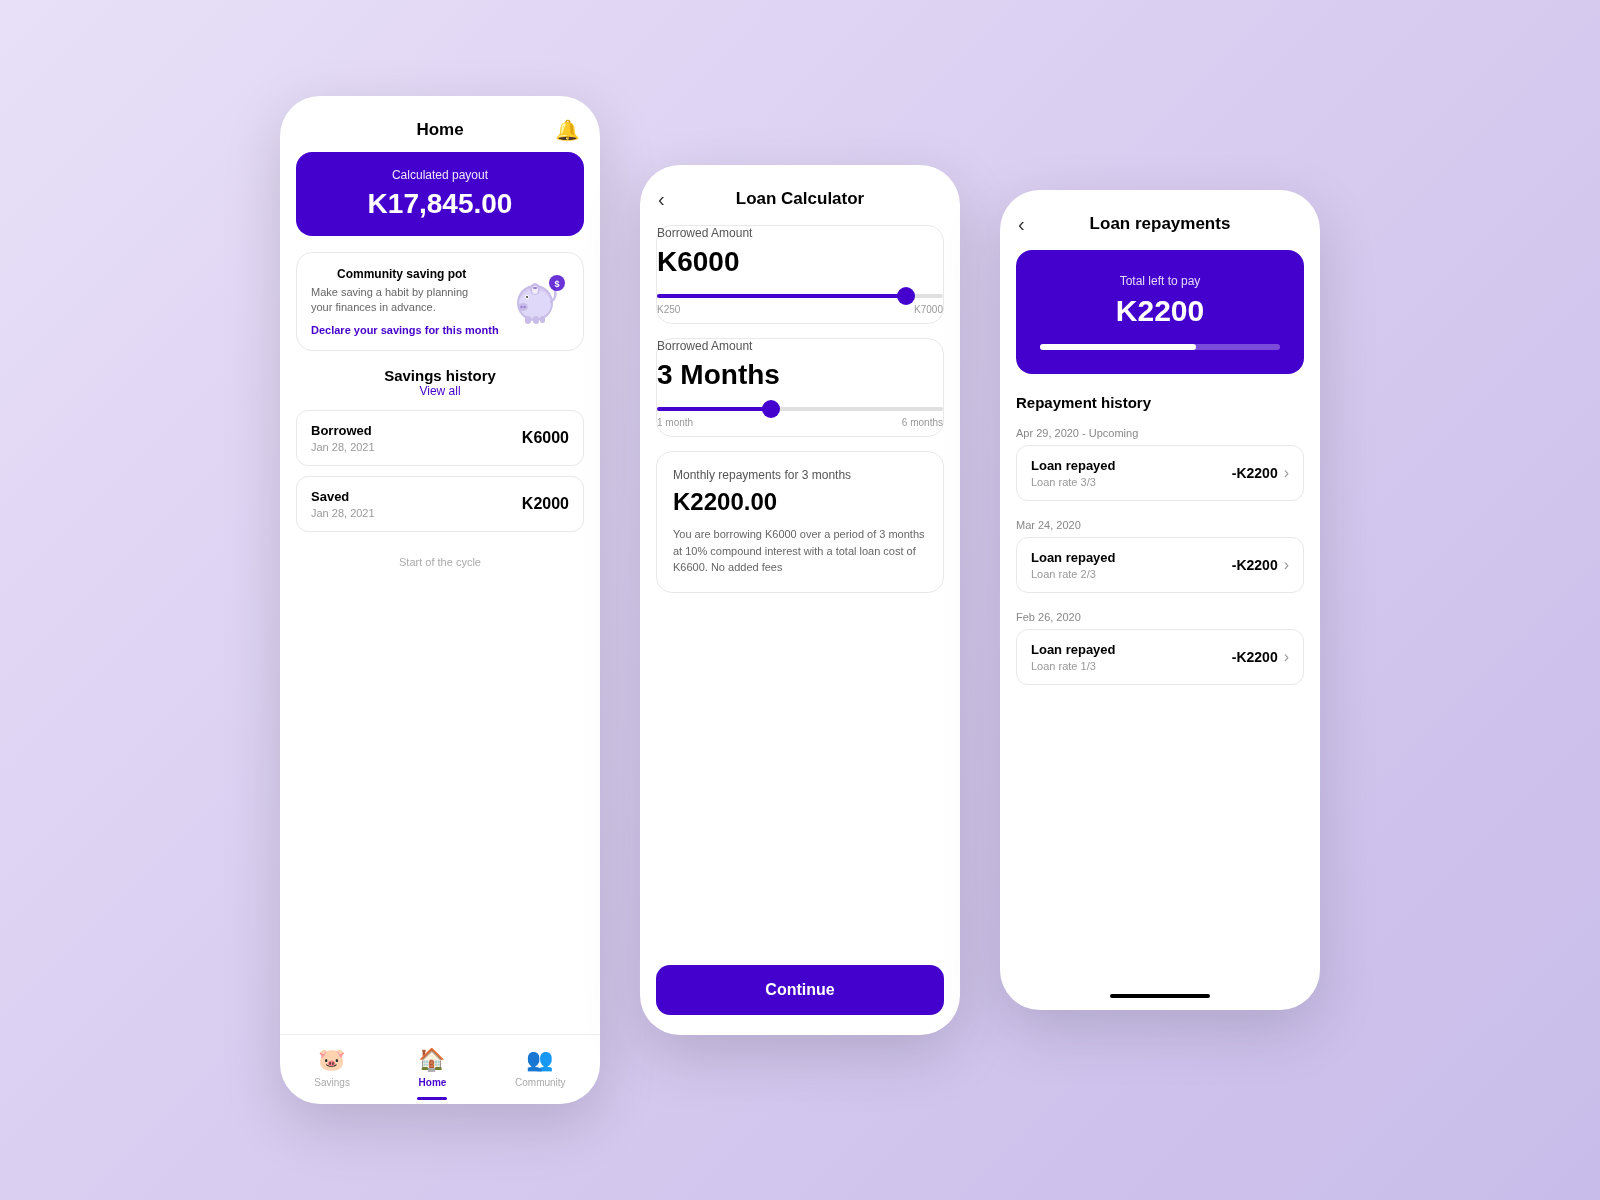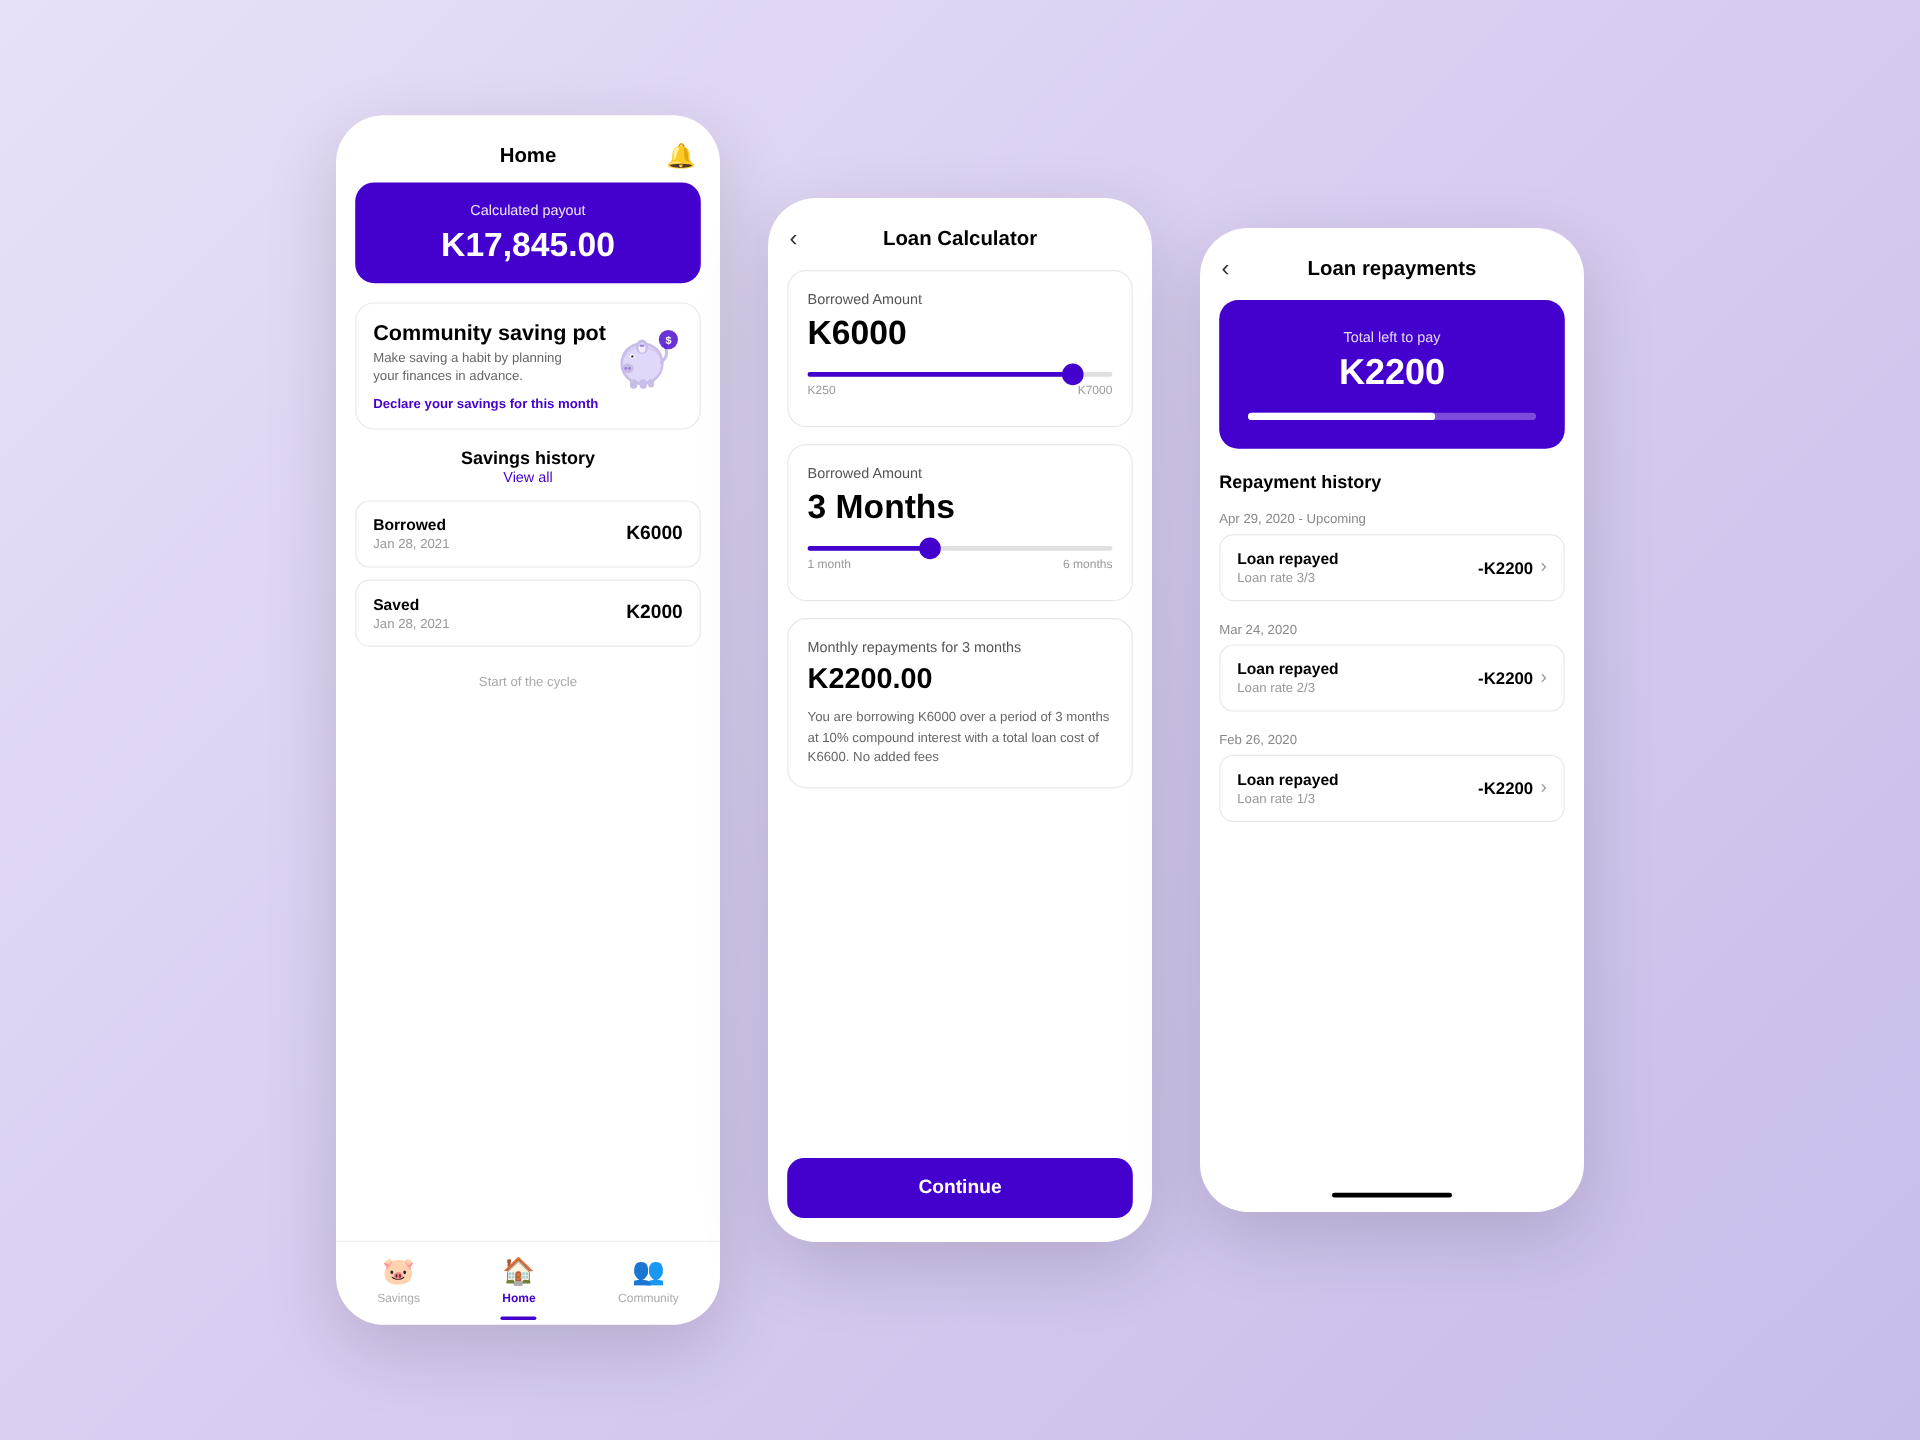--- a/index.html
+++ b/index.html
@@ -71,23 +71,24 @@
     .saving-pot-card {
       margin: 0 16px 16px;
       border: 1.5px solid #e8e8e8;
       border-radius: 16px;
       padding: 14px;
       display: flex;
       align-items: flex-start;
       justify-content: space-between;
     }
     .saving-pot-card .text-part .sp-title {
-      font-size: 18px;
+      font-size: 12px;
       font-weight: 700;
       margin-bottom: 4px;
+      margin-left: 26px;
     }
     .saving-pot-card .text-part .sp-desc {
       font-size: 11px;
       color: #666;
       line-height: 1.4;
       margin-bottom: 8px;
       max-width: 160px;
     }
     .saving-pot-card .text-part .sp-link {
       font-size: 11px;
@@ -213,21 +214,20 @@
       font-size: 17px;
       font-weight: 700;
       flex: 1;
       text-align: center;
     }
 
     .calc-section {
       margin: 0 16px 14px;
       border: 1.5px solid #e8e8e8;
       border-radius: 16px;
-      padding: 16px;
     }
     .calc-section .cs-label {
       font-size: 12px;
       color: #555;
       margin-bottom: 6px;
     }
     .calc-section .cs-value {
       font-size: 28px;
       font-weight: 800;
       margin-bottom: 16px;

